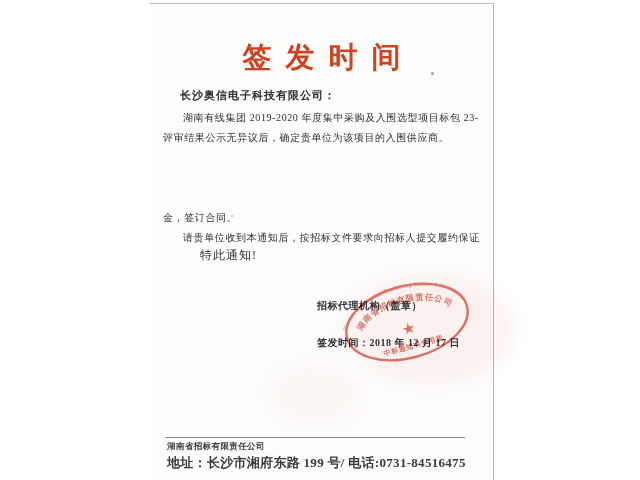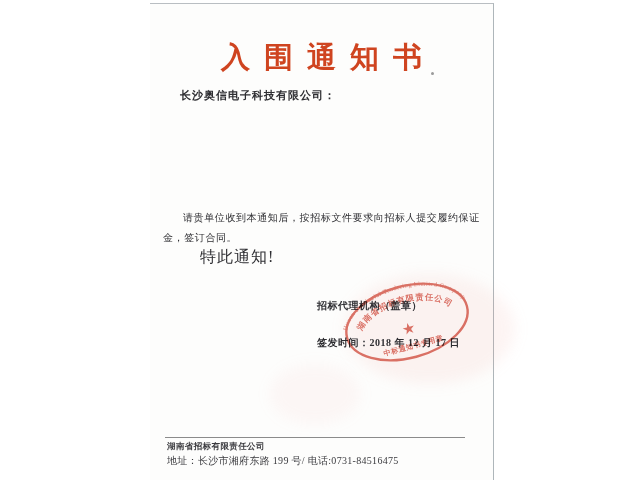--- a/index.html
+++ b/index.html
@@ -32,21 +32,21 @@
   .para1{top:104px;}
   .para2{top:204px;}
   .line{line-height:19.5px;white-space:nowrap;}
   .indent{padding-left:2em;}
   .manufacturer{
     position:absolute;left:47px;top:186px;
     font-size:10px;letter-spacing:0.6px;line-height:19.5px;white-space:nowrap;
   }
   .closing{
     position:absolute;left:50px;top:243px;
-    font-size:16px;letter-spacing:1px;
+    font-size:12px;letter-spacing:1px;
   }
   .agency{
     position:absolute;left:167px;top:295px;
     font-size:10px;font-weight:bold;letter-spacing:0.5px;z-index:1;
   }
   .issue-date{
     position:absolute;left:167px;top:332px;
     font-size:10px;font-weight:bold;letter-spacing:0.5px;z-index:1;
   }
   .stamp{
@@ -68,41 +68,43 @@
   .dot-para{left:81px;top:211px;width:2px;height:2px;background:#b0b0b0;}
   .footer-line{
     position:absolute;left:15px;top:433px;width:300px;height:1px;background:#8b8b8b;
   }
   .footer-company{
     position:absolute;left:17px;top:437px;
     font-size:8.5px;font-weight:bold;letter-spacing:0.4px;color:#3a3a3e;
   }
   .footer-contact{
     position:absolute;left:17px;top:450px;
-    font-size:10px;font-weight:normal;letter-spacing:0.3px;color:#3a3a3e;text-align:right;
+    font-size:13px;font-weight:bold;letter-spacing:0.3px;color:#3a3a3e;text-align:right;
   }
 </style>
 </head>
 <body>
 
 <div class="canvas">
   <div class="page">
 
-    <div class="title">入围通知书</div>
+    <div class="title">签发时间</div>
     <div class="artifact-dot dot-title"></div>
 
     <div class="addressee">长沙奥信电子科技有限公司：</div>
 
     <div class="bodytext para1">
+      <div class="line indent">湖南有线集团 2019-2020 年度集中采购及入围选型项目标包 23-</div>
+      <div class="line">评审结果公示无异议后，确定贵单位为该项目的入围供应商。</div>
     </div>
 
 
     <div class="bodytext para2">
+      <div class="line">金，签订合同。</div>
       <div class="line indent">请贵单位收到本通知后，按招标文件要求向招标人提交履约保证</div>
-      <div class="line">金，签订合同。</div>
     </div>
     <div class="artifact-dot dot-para"></div>
 
     <div class="closing">特此通知!</div>
 
     <div class="agency">招标代理机构（盖章）</div>
     <div class="issue-date">签发时间：2018 年 12 月 17 日</div>
 
     <div class="smudge smudge-a"></div>
     <div class="smudge smudge-b"></div>

